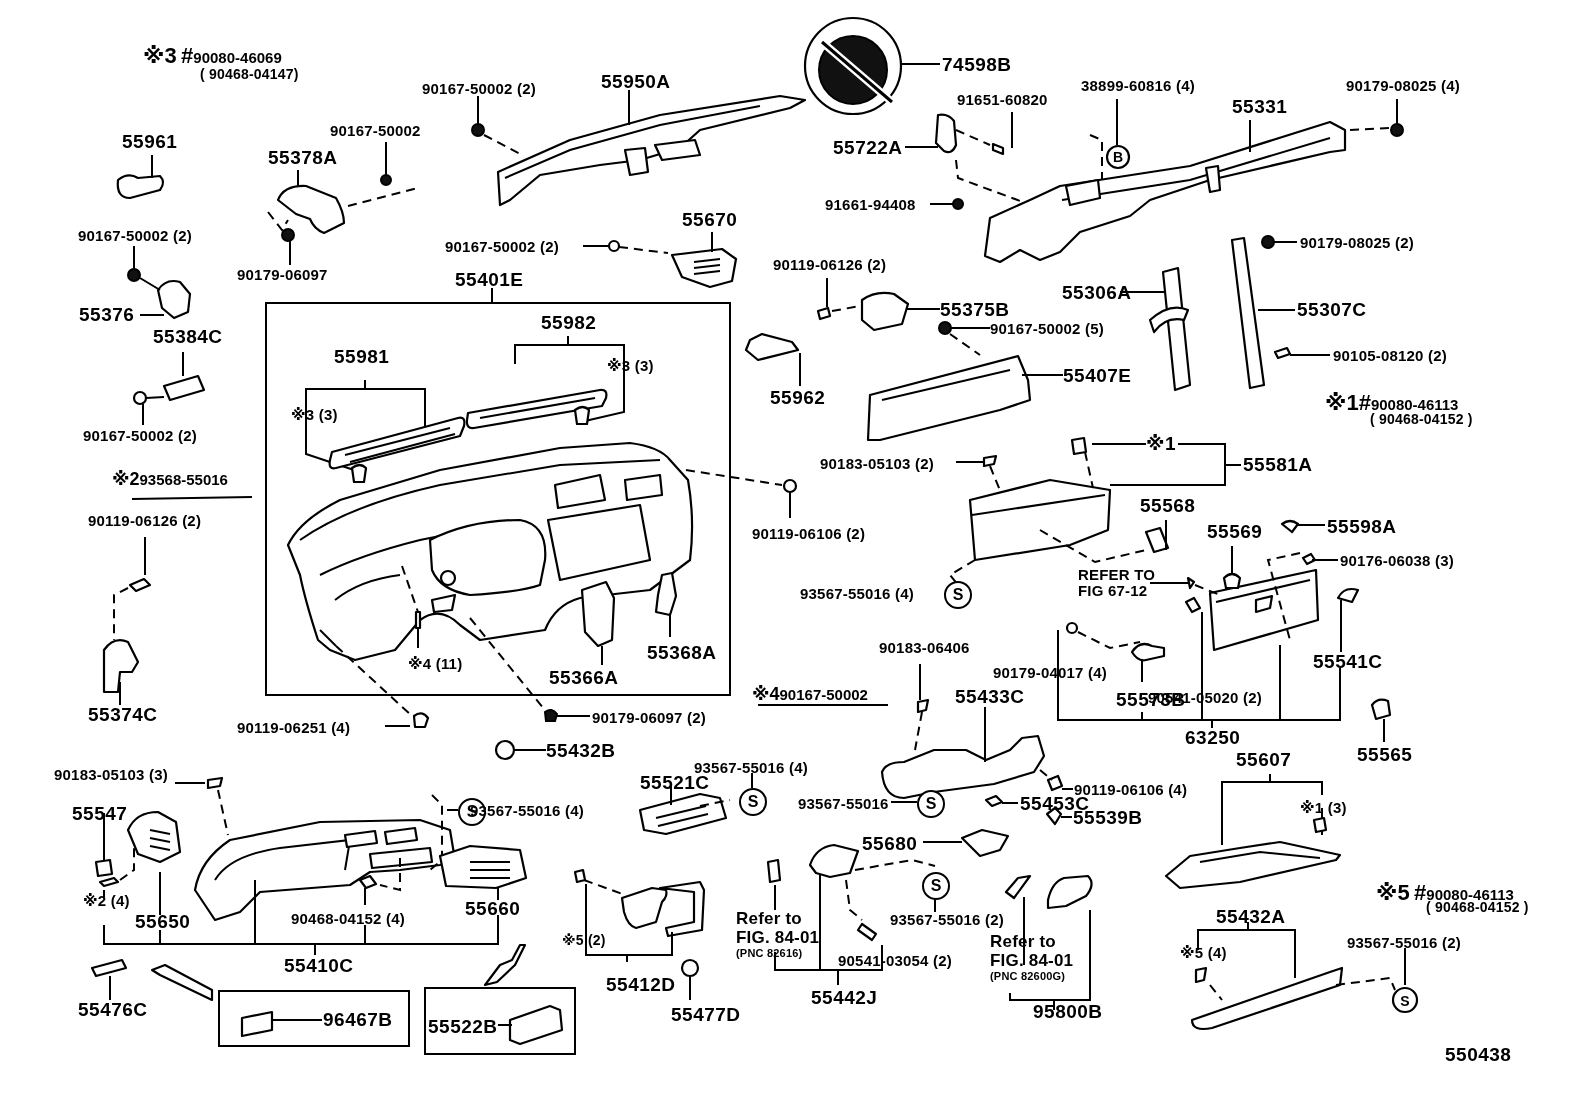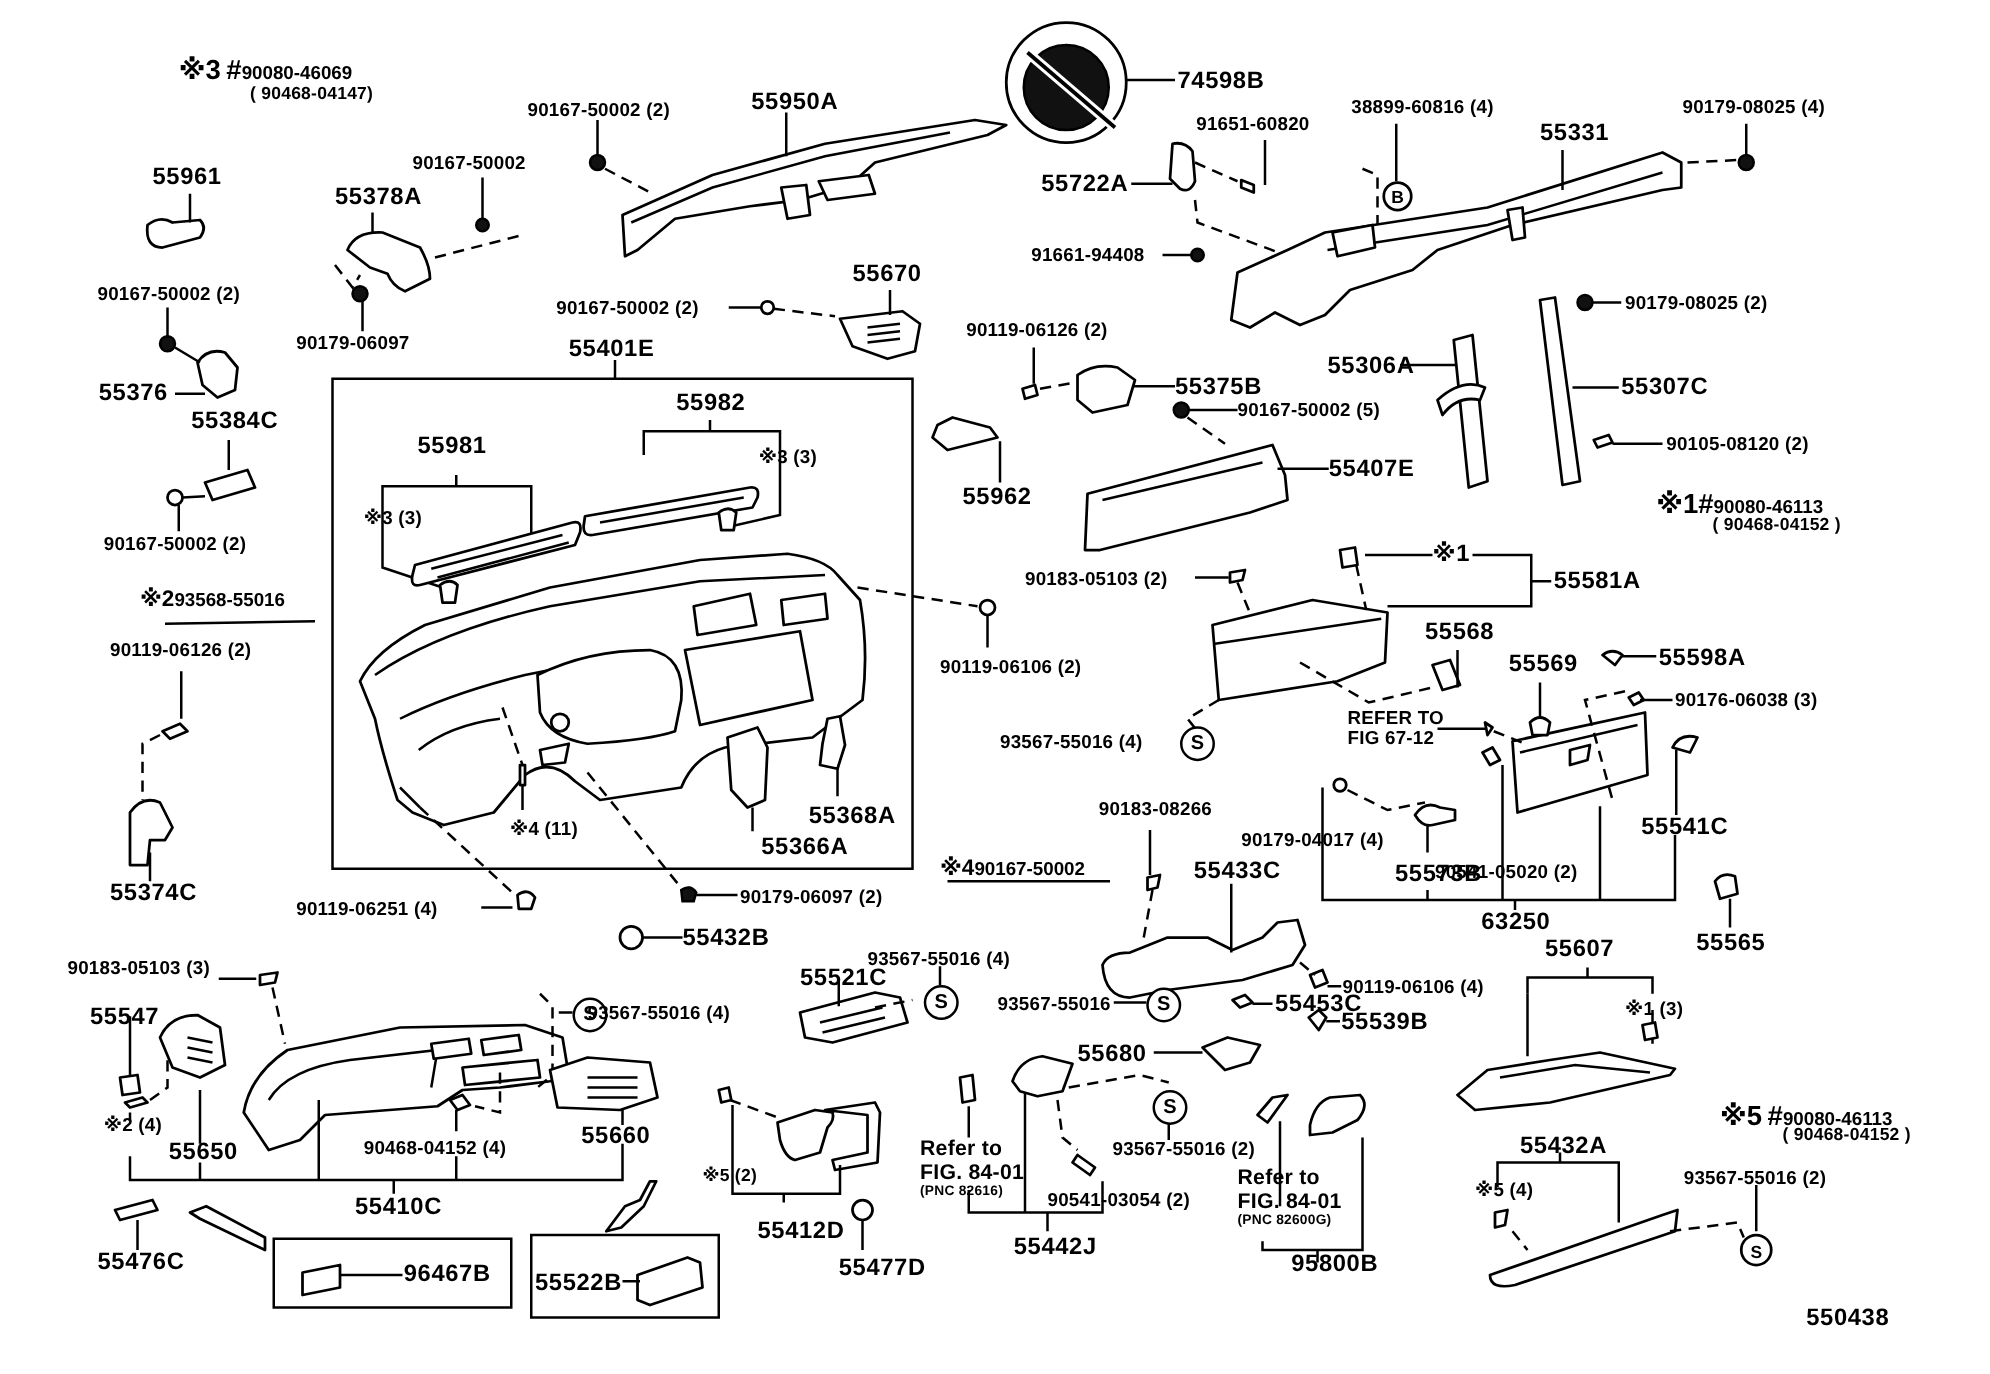--- a/index.html
+++ b/index.html
@@ -388,21 +388,21 @@
 <div class="lbl" style="left:422px;top:81px">90167-50002 (2)</div>
 <div class="lbl big" style="left:601px;top:72px">55950A</div>
 <div class="lbl" style="left:445px;top:239px">90167-50002 (2)</div>
 <div class="lbl big" style="left:682px;top:210px">55670</div>
 <div class="lbl big" style="left:455px;top:270px">55401E</div>
 <div class="lbl big" style="left:541px;top:313px">55982</div>
 <div class="lbl big" style="left:334px;top:347px">55981</div>
 <div class="lbl" style="left:291px;top:407px">※3 (3)</div>
 <div class="lbl" style="left:607px;top:358px">※3 (3)</div>
 <div class="lbl" style="left:408px;top:656px">※4 (11)</div>
-<div class="lbl big" style="left:609px;top:668px">55366A</div>
+<div class="lbl big" style="left:549px;top:668px">55366A</div>
 <div class="lbl big" style="left:647px;top:643px">55368A</div>
 <div class="lbl" style="left:237px;top:720px">90119-06251 (4)</div>
 <div class="lbl" style="left:592px;top:710px">90179-06097 (2)</div>
 
 <div class="lbl big" style="left:942px;top:55px">74598B</div>
 <div class="lbl" style="left:957px;top:92px">91651-60820</div>
 <div class="lbl big" style="left:833px;top:138px">55722A</div>
 <div class="lbl" style="left:825px;top:197px">91661-94408</div>
 <div class="lbl" style="left:1081px;top:78px">38899-60816 (4)</div>
 <div class="lbl big" style="left:1232px;top:97px">55331</div>
@@ -431,21 +431,21 @@
 <div class="lbl" style="left:800px;top:586px">93567-55016 (4)</div>
 <div class="sym" style="left:944px;top:581px">S</div>
 
 <div class="lbl" style="left:993px;top:665px">90179-04017 (4)</div>
 <div class="lbl" style="left:1148px;top:690px">90541-05020 (2)</div>
 <div class="lbl big" style="left:1116px;top:690px">55573B</div>
 <div class="lbl big" style="left:1313px;top:652px">55541C</div>
 <div class="lbl big" style="left:1185px;top:728px">63250</div>
 <div class="lbl big" style="left:1357px;top:745px">55565</div>
 
-<div class="lbl" style="left:879px;top:640px">90183-08266</div>
+<div class="lbl" style="left:879px;top:640px">90183-06406</div>
 <div class="lbl big" style="left:955px;top:687px">55433C</div>
 <div class="lbl" style="left:1074px;top:782px">90119-06106 (4)</div>
 <div class="lbl big" style="left:1020px;top:794px">55453C</div>
 <div class="lbl" style="left:798px;top:796px">93567-55016</div>
 <div class="sym" style="left:917px;top:790px">S</div>
 <div class="lbl big" style="left:1073px;top:808px">55539B</div>
 <div class="lbl big" style="left:1236px;top:750px">55607</div>
 <div class="lbl" style="left:1300px;top:800px">※1 (3)</div>
 <div class="lbl big" style="left:1216px;top:907px">55432A</div>
 <div class="lbl" style="left:1180px;top:945px">※5 (4)</div>

